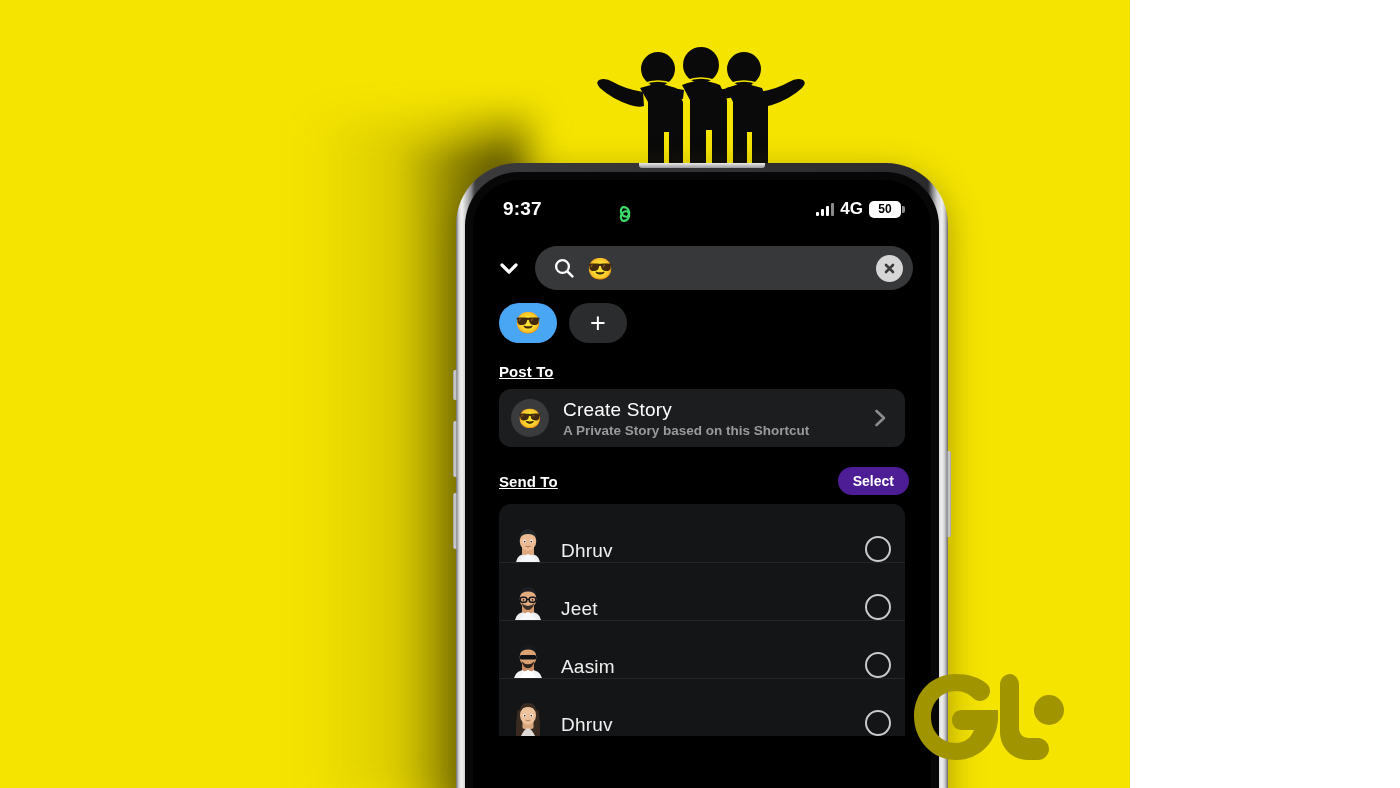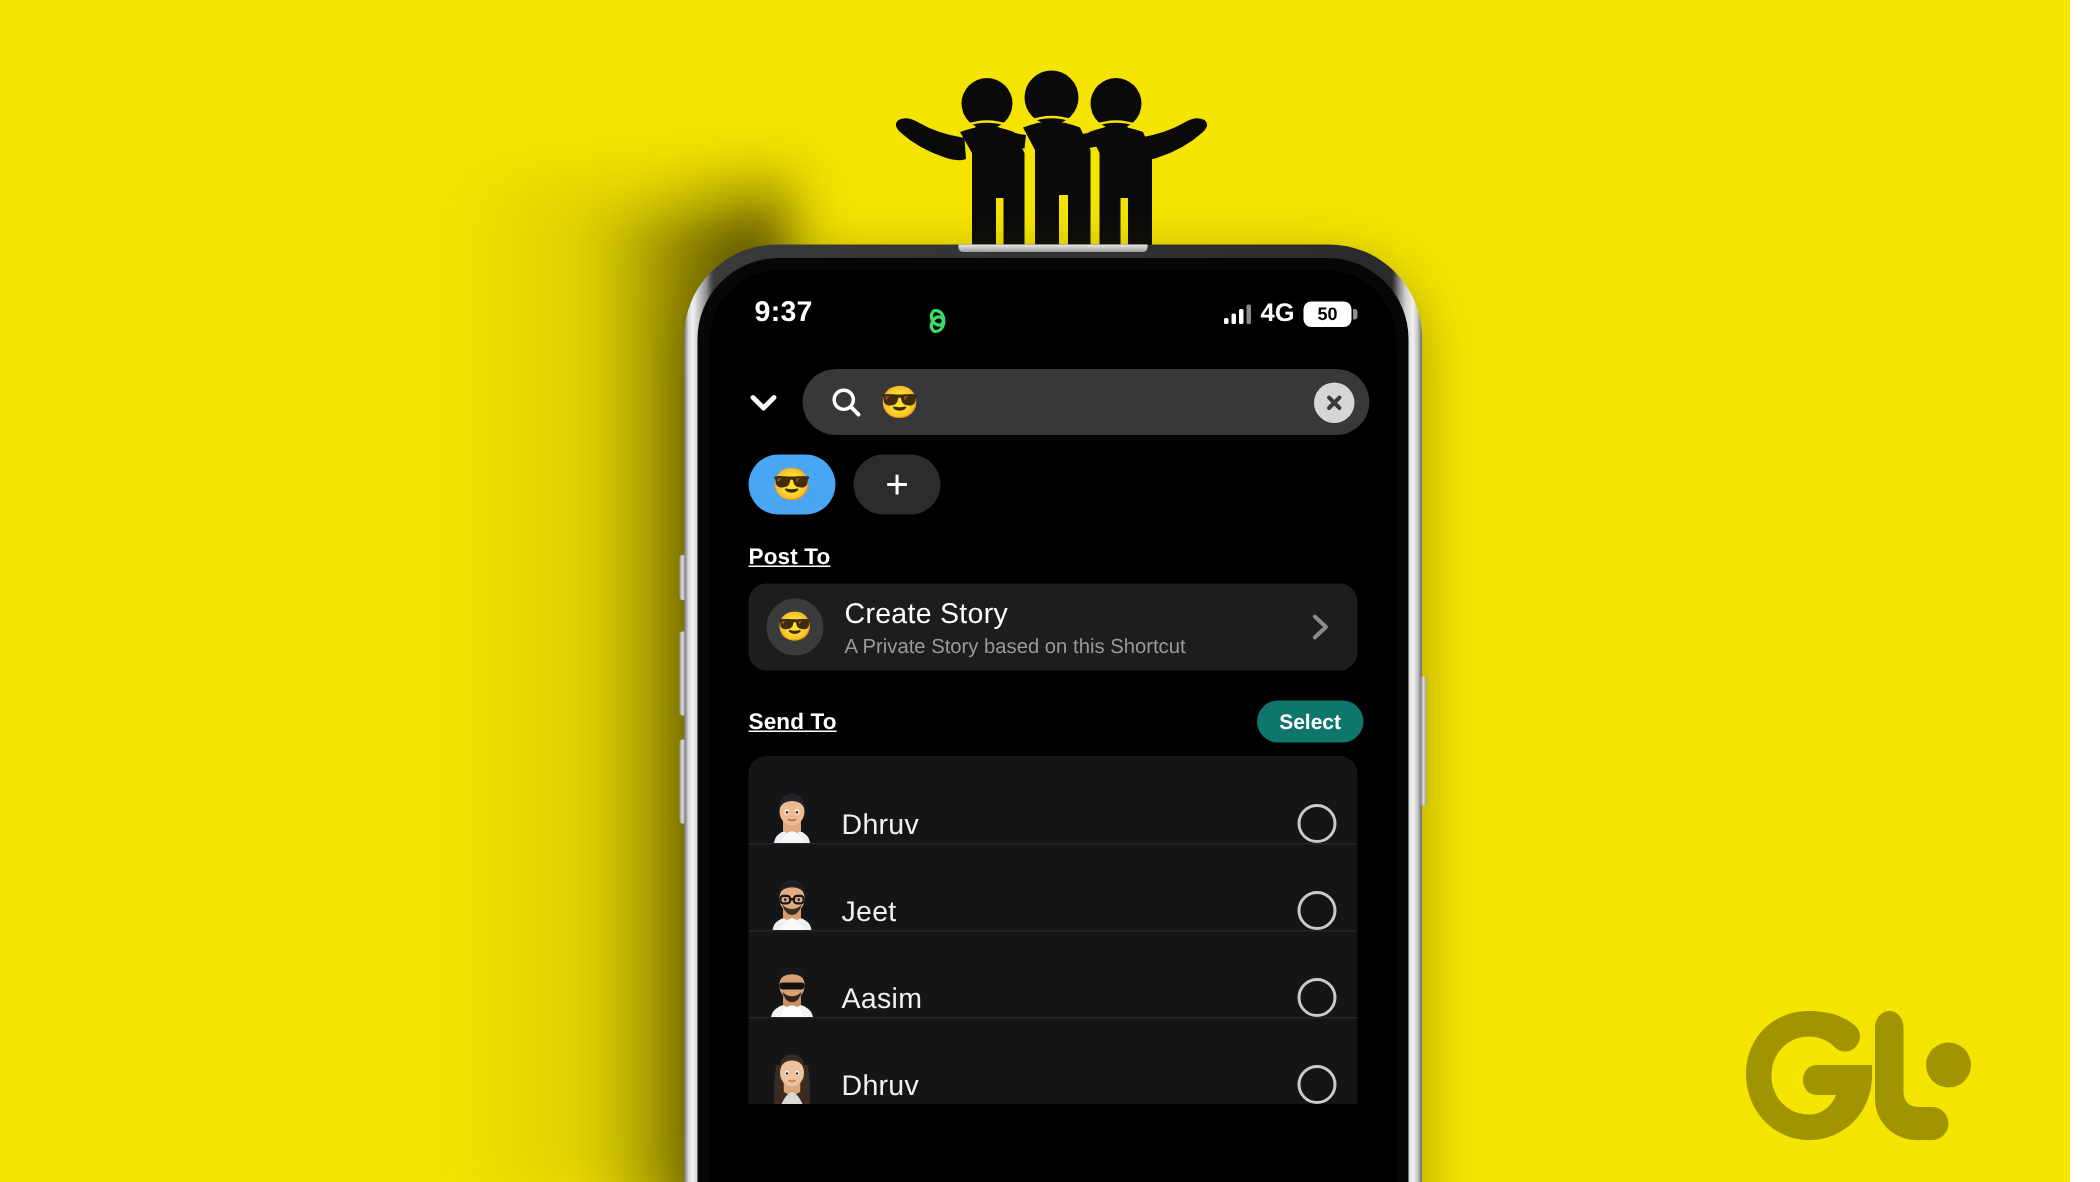--- a/index.html
+++ b/index.html
@@ -3,21 +3,21 @@
 <meta charset="utf-8">
 <style>
   * { box-sizing: border-box; margin: 0; padding: 0; }
   html, body {
     width: 1400px; height: 788px;
     overflow: hidden;
     font-family: "Liberation Sans", sans-serif;
   }
   #stage {
     position: relative;
-    width: 1380px; height: 788px;
+    width: 1130px; height: 788px;
     background: #f8e71c;
     overflow: hidden;
   }
 
   
   #bg-yellow {
     position: absolute; inset: 0;
     background: #f5e400;
   }
 
@@ -205,21 +205,21 @@
     padding: 0 22px 0 26px;
     margin-top: 20px;
   }
   .section-title {
     color:#fff; font-size: 15px; font-weight: bold;
     letter-spacing: .1px;
     text-decoration: underline;
   }
   #select-btn {
     margin-left:auto;
-    background:#0f766e; color:#fff;
+    background:#4c1d95; color:#fff;
     font-size:14px; font-weight:600;
     padding: 6px 15px; border-radius: 14px;
   }
 
   
   #post-card {
     margin: 9px 26px 0 26px;
     background: #1c1d1f;
     border-radius: 12px;
     height: 58px;
@@ -229,21 +229,21 @@
   }
   .avatar-circle {
     width: 38px; height: 38px; border-radius: 50%;
     background: #3a3b3d;
     display:flex; align-items:center; justify-content:center;
     font-size: 19px;
     flex: 0 0 auto;
   }
   #post-texts { display:flex; flex-direction:column; gap:2px; }
   #post-title { color:#fff; font-size:19px; font-weight:400; letter-spacing:.2px; }
-  #post-sub { color:#9a9a9a; font-size:13.5px; }
+  #post-sub { color:#9a9a9a; font-size:13.5px;font-weight:bold; }
   #post-chevron { margin-left:auto; }
 
   
   #friends-list {
     margin: 9px 26px 0 26px;
     background: #141516;
     border-radius: 12px 12px 0 0;
     overflow: hidden;
   }
   .friend-row {

